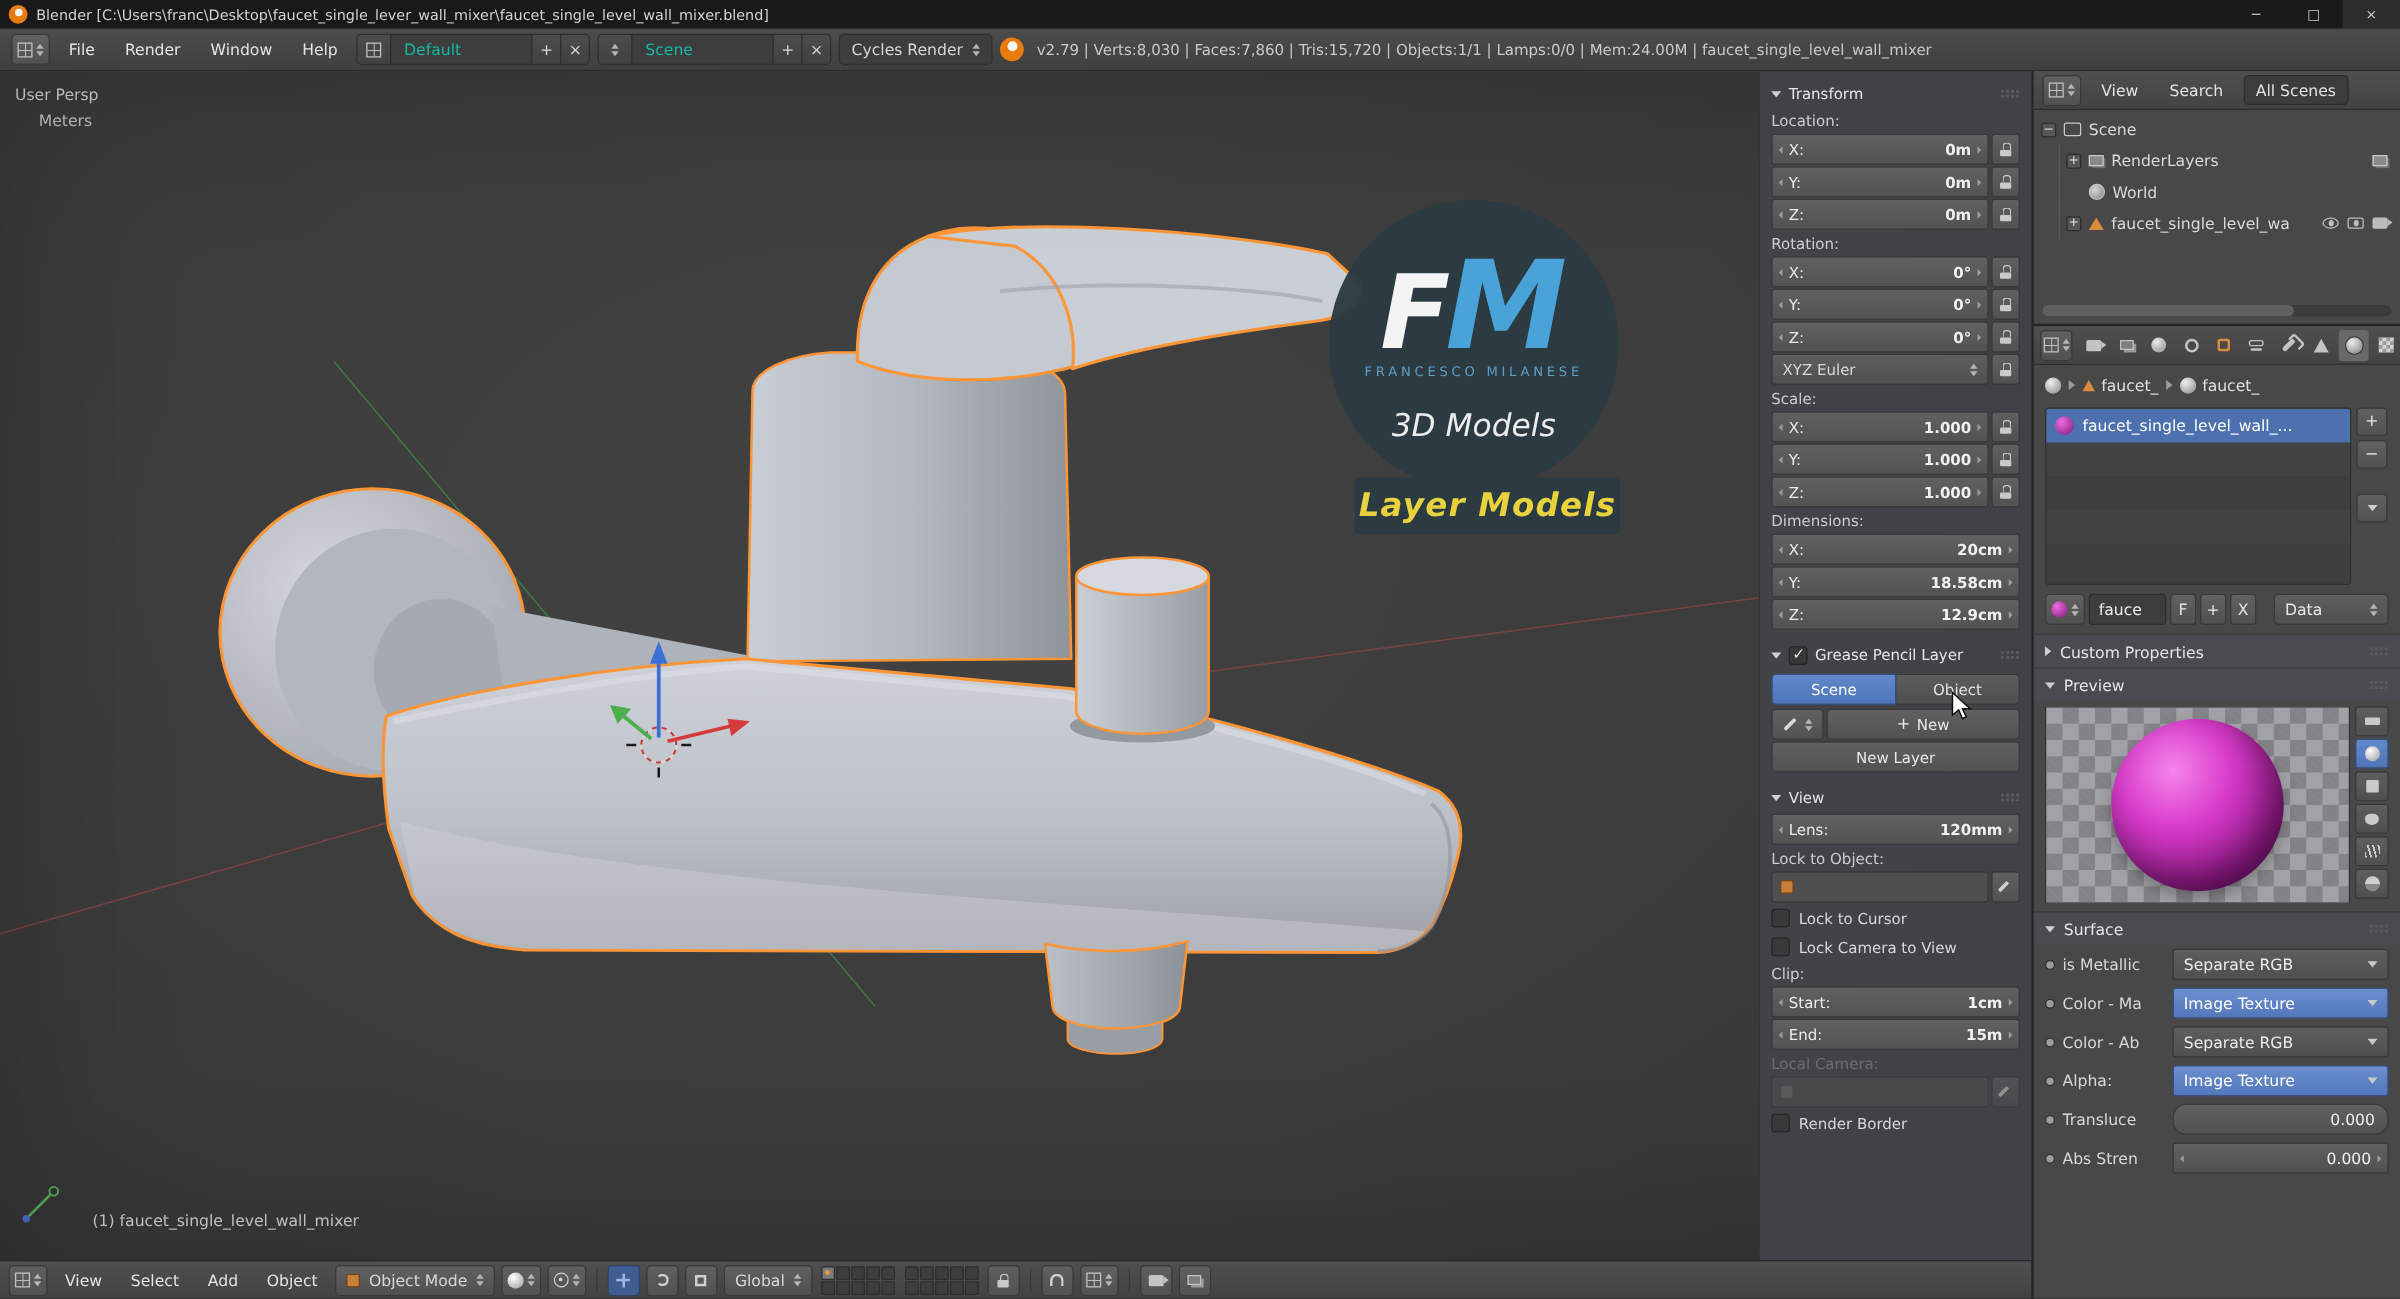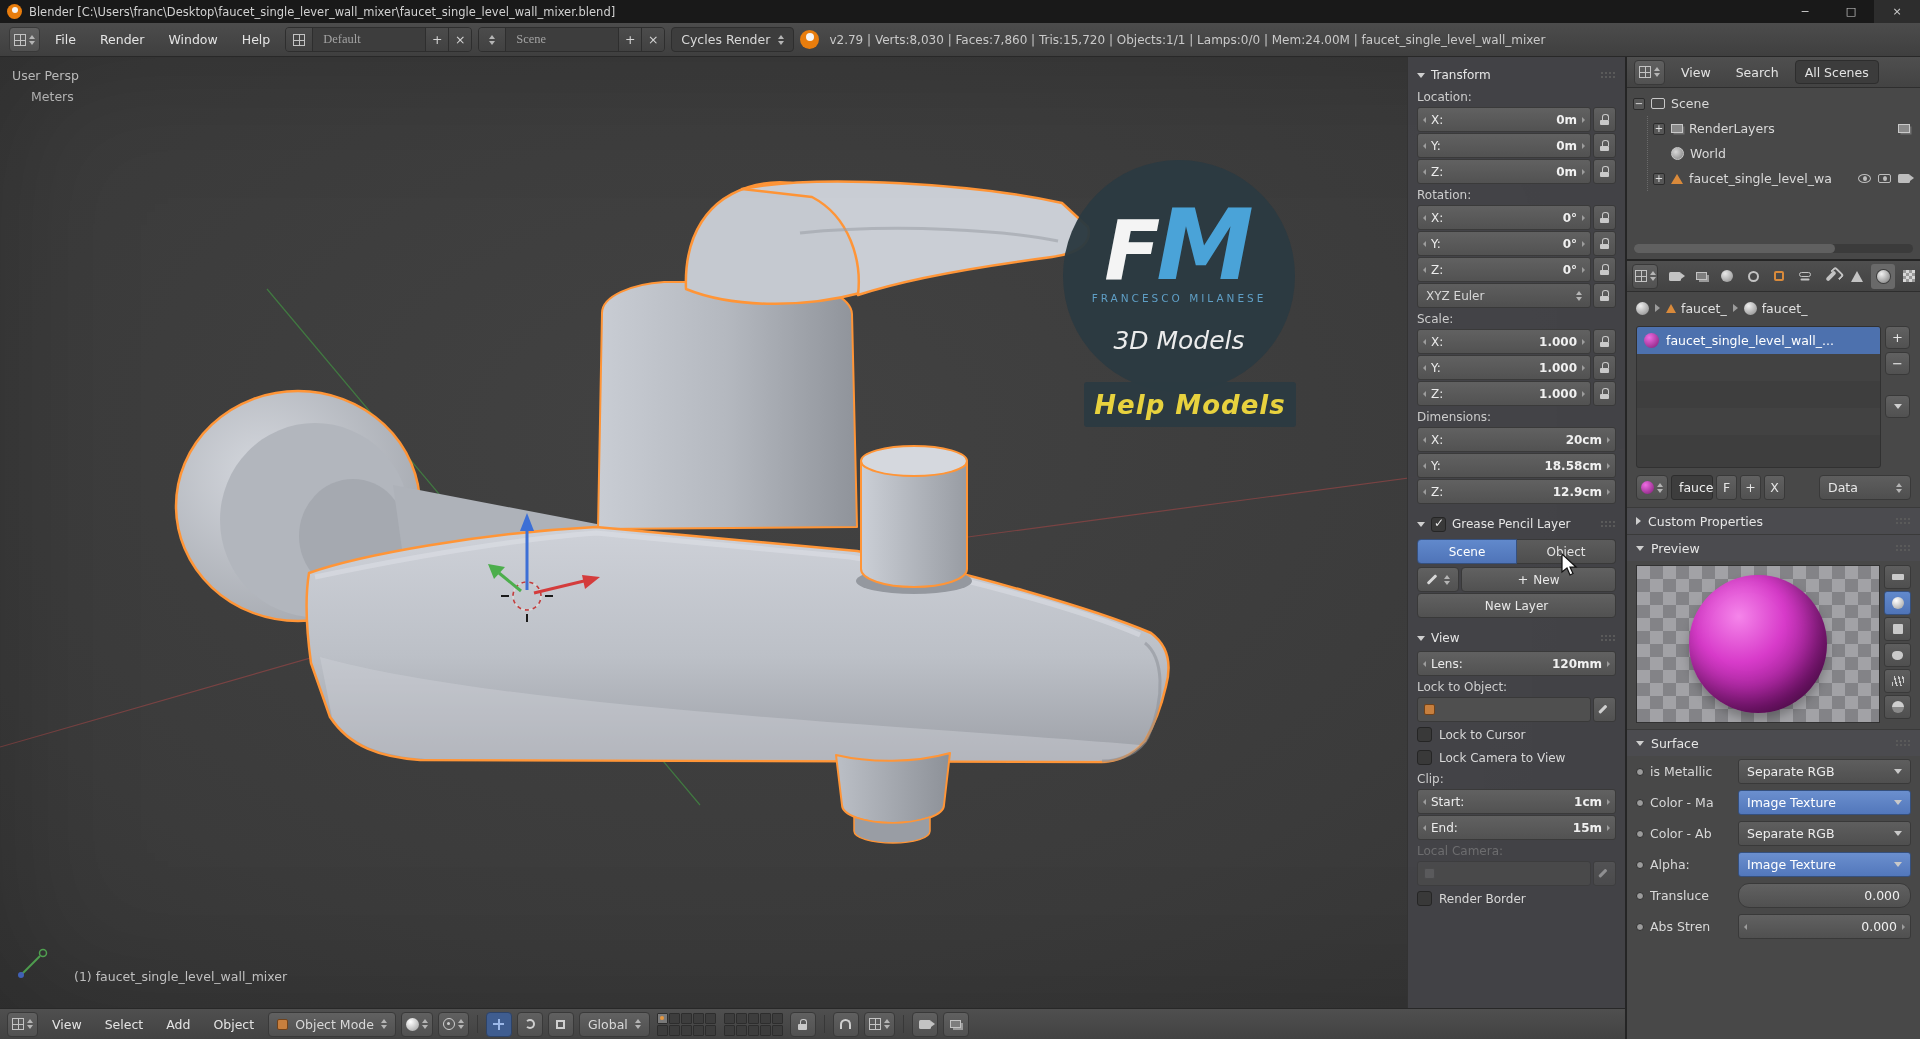--- a/index.html
+++ b/index.html
@@ -17,21 +17,21 @@
   .blogo::after { content:""; position:absolute; width:6px; height:6px; border-radius:50%; background:#f5f5f5; top:2.5px; left:4.5px; }
   .blogo.big { width:19px; height:19px; }
   .blogo.big::after { width:8px; height:8px; top:3px; left:5.5px; }
 
   
   .infobar { height:34px; background:linear-gradient(#4c4c4c,#3f3f3f); border-bottom:1px solid #282828; display:flex; align-items:center; gap:6px; padding:0 9px; flex:none; font-size:12.5px; white-space:nowrap; overflow:hidden; }
   .menu { padding:3px 9px; color:#e4e4e4; border-radius:3px; }
   .iconbtn { height:25px; min-width:26px; display:flex; align-items:center; justify-content:center; gap:3px; background:linear-gradient(#606060,#515151); border:1px solid #393939; border-radius:4px; padding:0 4px; }
   .combo { display:flex; align-items:center; height:25px; background:#3d3d3d; border:1px solid #2e2e2e; border-radius:4px; overflow:hidden; }
   .combo .cbrowse { width:27px; height:100%; display:flex; align-items:center; justify-content:center; gap:2px; border-right:1px solid #2e2e2e; background:linear-gradient(#4c4c4c,#414141); }
-  .combo .cname { padding:0 10px; min-width:112px; color:#a3a3a3;font-family:Liberation Serif, serif; }
+  .combo .cname { padding:0 10px; min-width:112px; color:#14b8a6; }
   .combo .cbtn { width:23px; height:100%; display:flex; align-items:center; justify-content:center; border-left:1px solid #2e2e2e; background:linear-gradient(#4c4c4c,#414141); color:#d5d5d5; }
   .engine { height:25px; display:flex; align-items:center; gap:8px; background:#3d3d3d; border:1px solid #2e2e2e; border-radius:4px; padding:0 9px; }
   .stats { color:#c9c9c9; font-size:12px; margin-left:4px; }
 
   
   .grid-i { width:12px; height:12px; border:1px solid #c3c3c3; background-image:linear-gradient(#c3c3c3 1px,transparent 1px),linear-gradient(90deg,#c3c3c3 1px,transparent 1px); background-size:6px 6px; background-position:-1px -1px; flex:none; }
   .ud { display:inline-flex; flex-direction:column; gap:2px; }
   .ud i { width:0; height:0; border-left:3.5px solid transparent; border-right:3.5px solid transparent; display:block; }
   .ud .u { border-bottom:4px solid #b5b5b5; }
   .ud .d { border-top:4px solid #b5b5b5; }
@@ -151,21 +151,21 @@
   .mat-row { height:27px; display:flex; align-items:center; gap:7px; padding:0 7px; color:#dcdcdc; }
   .mat-row.sel { background:#4d71ae; color:#fff; }
   .mat-row:nth-child(even) { background:rgba(255,255,255,0.025); }
   .mat-row.sel:nth-child(even) { background:#4d71ae; }
   .mat-ball { width:15px; height:15px; border-radius:50%; background:radial-gradient(circle at 35% 30%, #ee6ce2, #7c1a74); flex:none; }
   .side-col { width:26px; display:flex; flex-direction:column; gap:3px; }
   .sqbtn { width:25px; height:23px; display:flex; align-items:center; justify-content:center; background:linear-gradient(#616161,#515151); border:1px solid #393939; border-radius:4px; color:#e5e5e5; font-size:13px; }
   .side-gap { height:14px; }
 
   .name-row { display:flex; gap:3px; padding:7px 9px; align-items:center; flex:none; }
-  .tfield { width:42px; height:25px; background:#3d3d3d; border:1px solid #2d2d2d; border-radius:3px; padding:0 7px; display:flex; align-items:center; color:#efefef; }
+  .tfield { width:62px; height:25px; background:#3d3d3d; border:1px solid #2d2d2d; border-radius:3px; padding:0 7px; display:flex; align-items:center; color:#efefef; }
   .smallbtn { height:25px; min-width:21px; display:flex; align-items:center; justify-content:center; background:linear-gradient(#616161,#515151); border:1px solid #393939; border-radius:3px; color:#e5e5e5; padding:0 4px; }
   .databtn { margin-left:auto; width:92px; height:25px; display:flex; align-items:center; gap:6px; background:linear-gradient(#5e5e5e,#4f4f4f); border:1px solid #393939; border-radius:4px; padding:0 8px; color:#e8e8e8; }
 
   .ppanel-hdr { height:27px; display:flex; align-items:center; gap:7px; padding:0 9px; border-top:1px solid #3a3a3a; background:#4b4b4f; flex:none; color:#e6e6e6; }
   .preview-area { display:flex; gap:4px; padding:4px 9px 6px 9px; flex:none; }
   .preview-box { flex:1; height:158px; position:relative; border:1px solid #323232; overflow:hidden; background-color:#a2a2a6; background-image:linear-gradient(45deg,#838387 25%,transparent 25%,transparent 75%,#838387 75%),linear-gradient(45deg,#838387 25%,transparent 25%,transparent 75%,#838387 75%); background-size:26px 26px; background-position:0 0,13px 13px; }
   .preview-sphere { position:absolute; width:138px; height:138px; left:50%; top:50%; transform:translate(-50%,-50%); border-radius:50%; background:radial-gradient(circle at 36% 30%, #f585ea 0%, #d83bca 35%, #8c1883 72%, #4f0c4b 100%); box-shadow:inset -10px -12px 26px rgba(0,0,0,.35), 0 6px 10px rgba(0,0,0,.25); }
   .pv-col { width:27px; display:flex; flex-direction:column; gap:2px; }
   .pv-btn { height:24px; display:flex; align-items:center; justify-content:center; background:linear-gradient(#5e5e5e,#4f4f4f); border:1px solid #393939; border-radius:3px; }
   .pv-btn.active { background:linear-gradient(#6189cc,#4f74b8); border-color:#35507e; }
@@ -356,21 +356,21 @@
         <div class="vp-objname">(1) faucet_single_level_wall_mixer</div>
 
         <div class="wm-circle">
           <div class="wm-fm">
             <span class="wm-f">F</span>
             <span class="wm-m">M</span>
           </div>
           <div class="wm-author">FRANCESCO MILANESE</div>
           <div class="wm-sub">3D Models</div>
         </div>
-        <div class="wm-banner">Help Models</div>
+        <div class="wm-banner">Layer Models</div>
 
         <svg class="cursor" width="20" height="24">
           <path d="M 2,1 L 2,19 L 7,15 L 10,22 L 13,20.5 L 10,14 L 16,14 Z" fill="#fff" stroke="#111" stroke-width="1.2"></path>
         </svg>
 
         <div class="npanel">
           <div class="np-hdr">
             <span class="tri-d"></span>
             <span>Transform</span>
             <span class="grip"></span>

